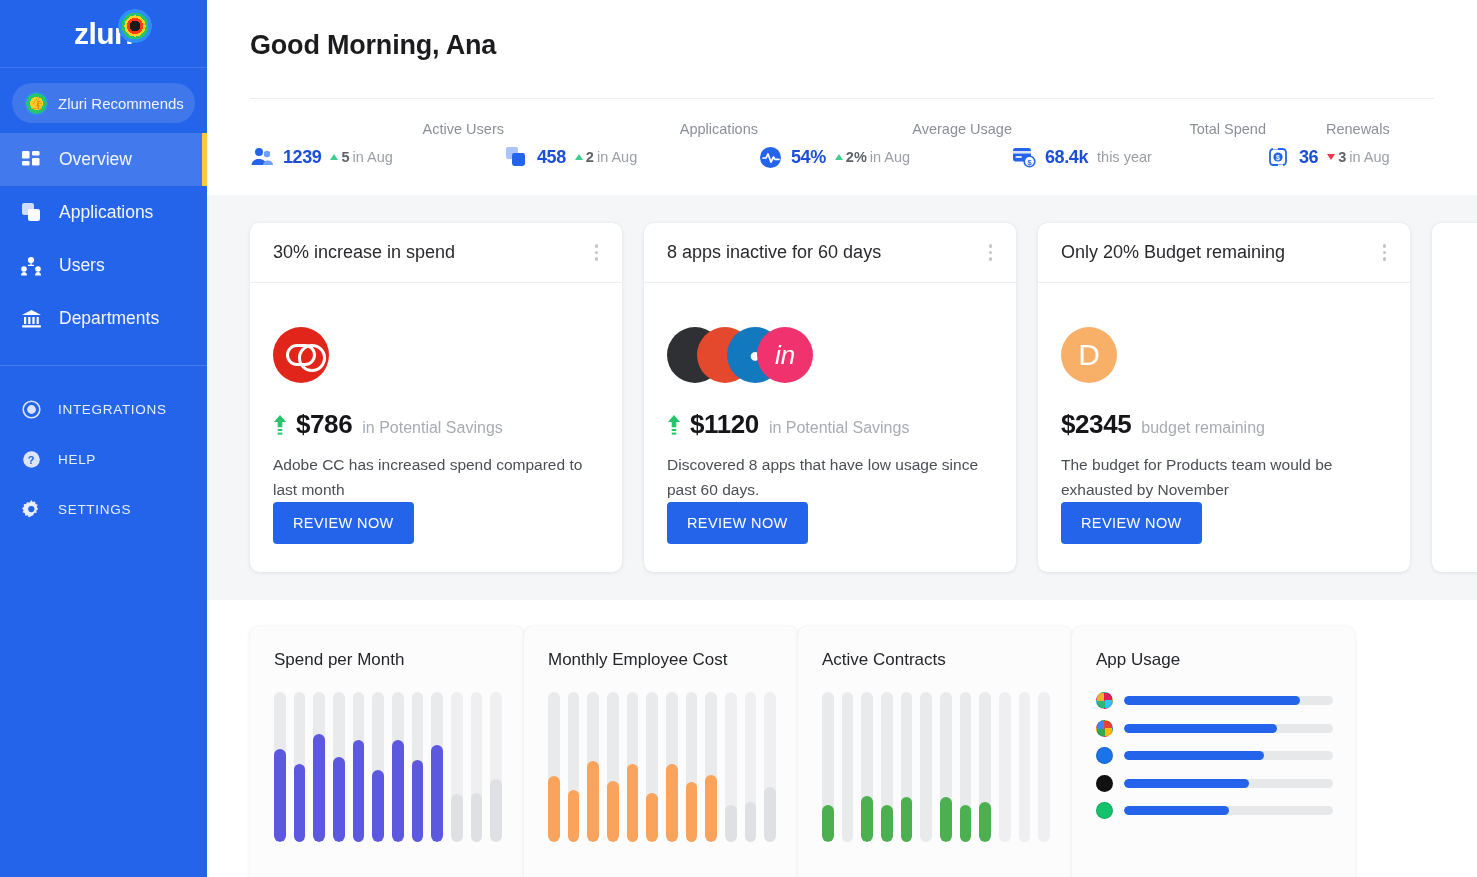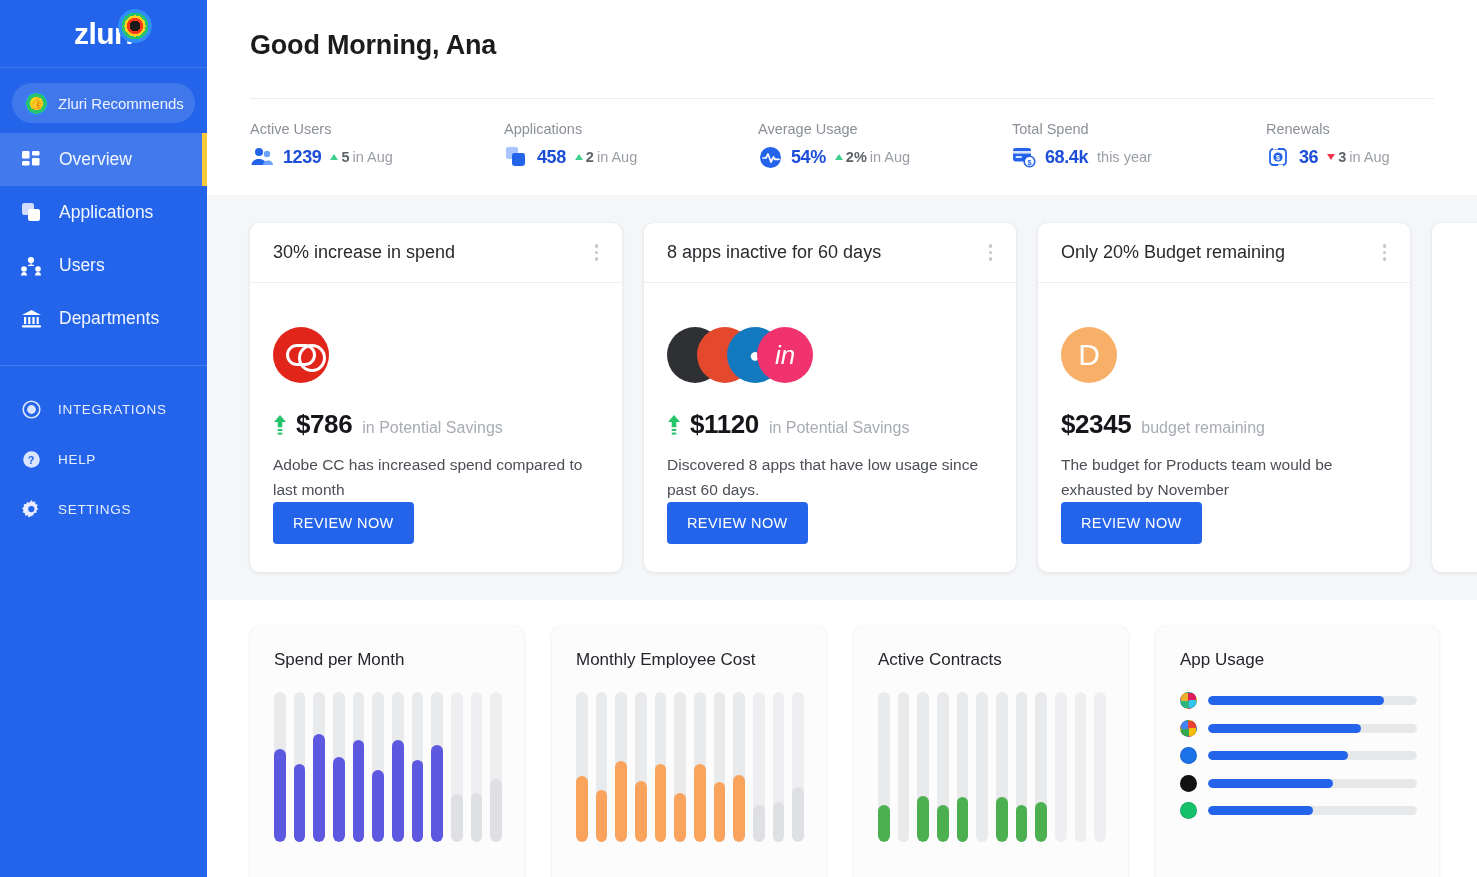--- a/index.html
+++ b/index.html
@@ -110,21 +110,21 @@
 
   .greeting-zone { padding: 30px 0 0 0; background:#fff; }
   .greeting {
     font-size: 27px; font-weight: 700; color: #1c1c1e;
     padding-left: 43px; letter-spacing: -0.2px;
   }
   .greet-rule { height:1px; background:#ececec; margin: 37px 43px 0 43px; }
 
   
   .stats { display:flex; padding: 22px 0 26px 43px; background:#fff; }
-  .stat { flex: 0 0 254px; }
+  .stat { flex: 0 0 254px; text-align: right; }
   .stat:last-child { flex: 0 0 auto; }
   .stat-label { font-size: 14.5px; color: #8b9098; margin-bottom: 8px; }
   .stat-row { display:flex; align-items: center; gap: 9px; }
   .stat-ico { width: 24px; height:24px; flex:0 0 24px; display:flex;align-items:center;justify-content:center;}
   .stat-value { font-size: 18px; font-weight: 700; color: #1d4ed8; letter-spacing:-0.4px; }
   .stat-delta { font-size: 14.5px; color:#9a9fa6; display:flex; align-items:center; gap:3px; }
   .stat-delta b { color:#5e6369; font-weight:700; }
   .tri-up { width:0;height:0;border-left:4.5px solid transparent;border-right:4.5px solid transparent;border-bottom:6px solid #3ecf8e; }
   .tri-down { width:0;height:0;border-left:4.5px solid transparent;border-right:4.5px solid transparent;border-top:6px solid #f4364c; }
   .stat-sub { font-size: 14.5px; color: #9a9fa6; }
@@ -175,21 +175,21 @@
   .card-desc { margin-top: 12px; font-size: 15.5px; line-height: 25px; color: #4b4f55; }
   .review-btn {
     margin-top: auto; margin-bottom: 28px; align-self:flex-start;
     background:#2464ea; color:#fff; border:none; border-radius:4px;
     font-family:"Liberation Sans", sans-serif;
     font-size: 14.5px; letter-spacing:0.4px; padding: 13px 20px; cursor:pointer;
   }
 
   
   .charts-band {
-    background:#fff; padding: 26px 0 0 43px; display:flex; gap: 28px; flex:1; overflow:hidden;
+    background:#fff; padding: 26px 0 0 43px; display:flex; flex:1; overflow:hidden;
   }
   .chart-card {
     flex: 0 0 274px; background:#fcfcfd; border-radius: 9px;
     box-shadow: 0 1px 4px rgba(16,24,40,0.07), 0 0 1px rgba(16,24,40,0.10);
     padding: 24px 22px 0 24px; height: 270px;
   }
   .chart-title { font-size: 17px; color:#25262b; margin-bottom: 22px; }
   .bars { display:flex; align-items:flex-end; gap: 8px; height: 150px; }
   .bar-track {
     flex:1; height: 150px; background:#e9eaec; border-radius: 6px;

